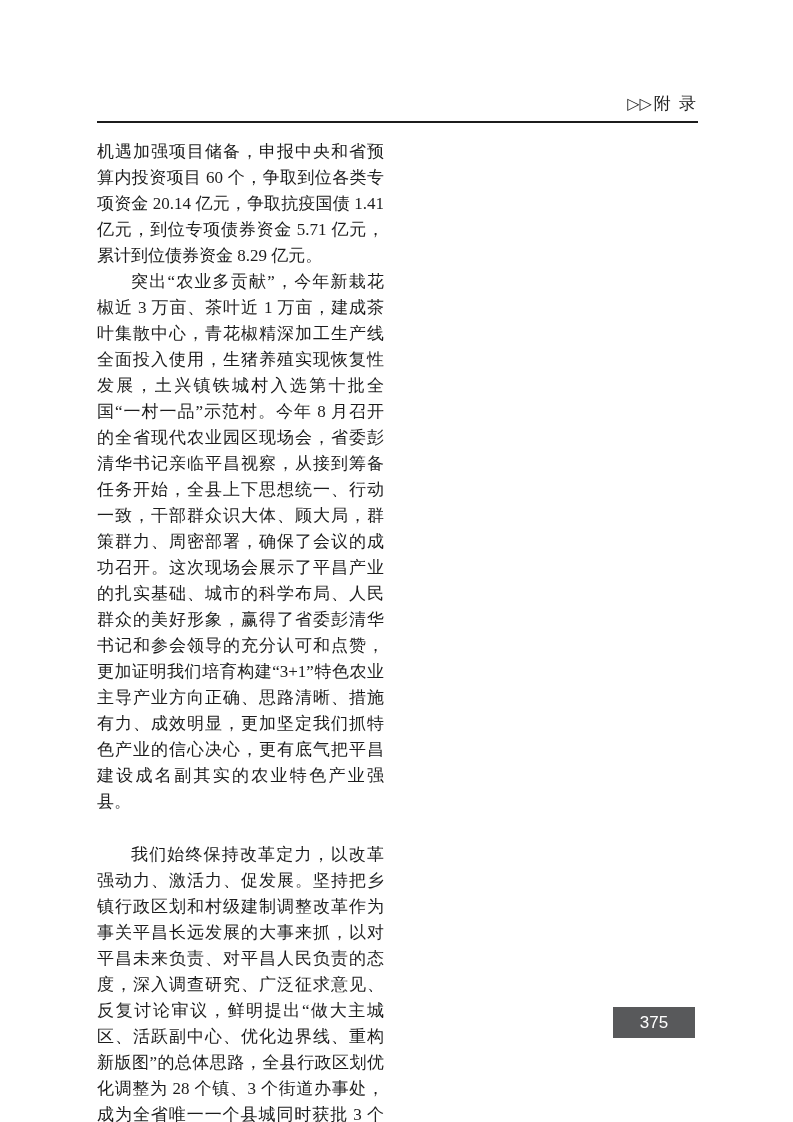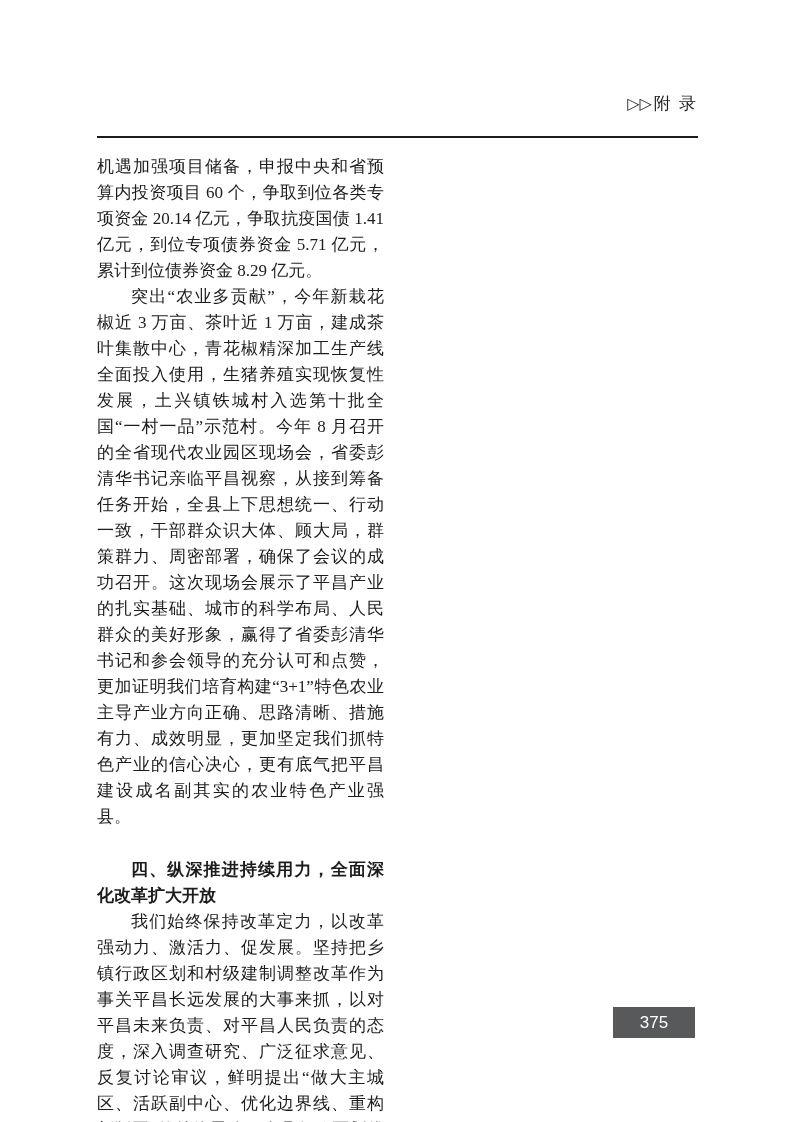--- a/index.html
+++ b/index.html
@@ -20,21 +20,21 @@
   .content {
     position: absolute;
     left: 97px;
     top: 94px;
     width: 601px;
   }
   .page-header {
     text-align: right;
     font-size: 17px;
     letter-spacing: 2px;
-    padding-bottom: 22px;
+    padding-bottom: 7px;
     border-bottom: 2px solid #1c1c1c;
     line-height: 20px;
   }
   .page-header .marker {
     letter-spacing: 0;
     margin-right: 2px;
     font-size: 16px;
   }
   .columns {
     display: flex;
@@ -90,21 +90,20 @@
     </div>
 
     <div class="columns">
 
       <div class="col">
         <p class="no-indent">机遇加强项目储备，申报中央和省预算内投资项目 60 个，争取到位各类专项资金 20.14 亿元，争取抗疫国债 1.41 亿元，到位专项债券资金 5.71 亿元，累计到位债券资金 8.29 亿元。</p>
         <p>突出“农业多贡献”，今年新栽花椒近 3 万亩、茶叶近 1 万亩，建成茶叶集散中心，青花椒精深加工生产线全面投入使用，生猪养殖实现恢复性发展，土兴镇铁城村入选第十批全国“一村一品”示范村。今年 8 月召开的全省现代农业园区现场会，省委彭清华书记亲临平昌视察，从接到筹备任务开始，全县上下思想统一、行动一致，干部群众识大体、顾大局，群策群力、周密部署，确保了会议的成功召开。这次现场会展示了平昌产业的扎实基础、城市的科学布局、人民群众的美好形象，赢得了省委彭清华书记和参会领导的充分认可和点赞，更加证明我们培育构建“3+1”特色农业主导产业方向正确、思路清晰、措施有力、成效明显，更加坚定我们抓特色产业的信心决心，更有底气把平昌建设成名副其实的农业特色产业强县。</p>
       </div>
 
       <div class="col">
-        <h3 class="section-heading">四、纵深推进持续用力，全面深化改革扩大开放</h3>
         <p>我们始终保持改革定力，以改革强动力、激活力、促发展。坚持把乡镇行政区划和村级建制调整改革作为事关平昌长远发展的大事来抓，以对平昌未来负责、对平昌人民负责的态度，深入调查研究、广泛征求意见、反复讨论审议，鲜明提出“做大主城区、活跃副中心、优化边界线、重构新版图”的总体思路，全县行政区划优化调整为 28 个镇、3 个街道办事处，成为全省唯一一个县城同时获批 3 个办事处的县，为县域经济高质量发展拓展了空间、提供了支撑、蓄积了动能，确保了省委重大决策部署在平昌落地落实。持续深化关键领域改革，扎实推进县域紧密型医共体改革试点，成功组建平洲、同昌、江口三个医疗集团，城乡医疗卫生服务能力进一步提升；川陕革命老区振兴发展基金与江口醇酒业完成股权合作，实现主副</p>
       </div>
 
     </div>
 
   </div>
 
   <div class="page-number">375</div>
 
 </div>

